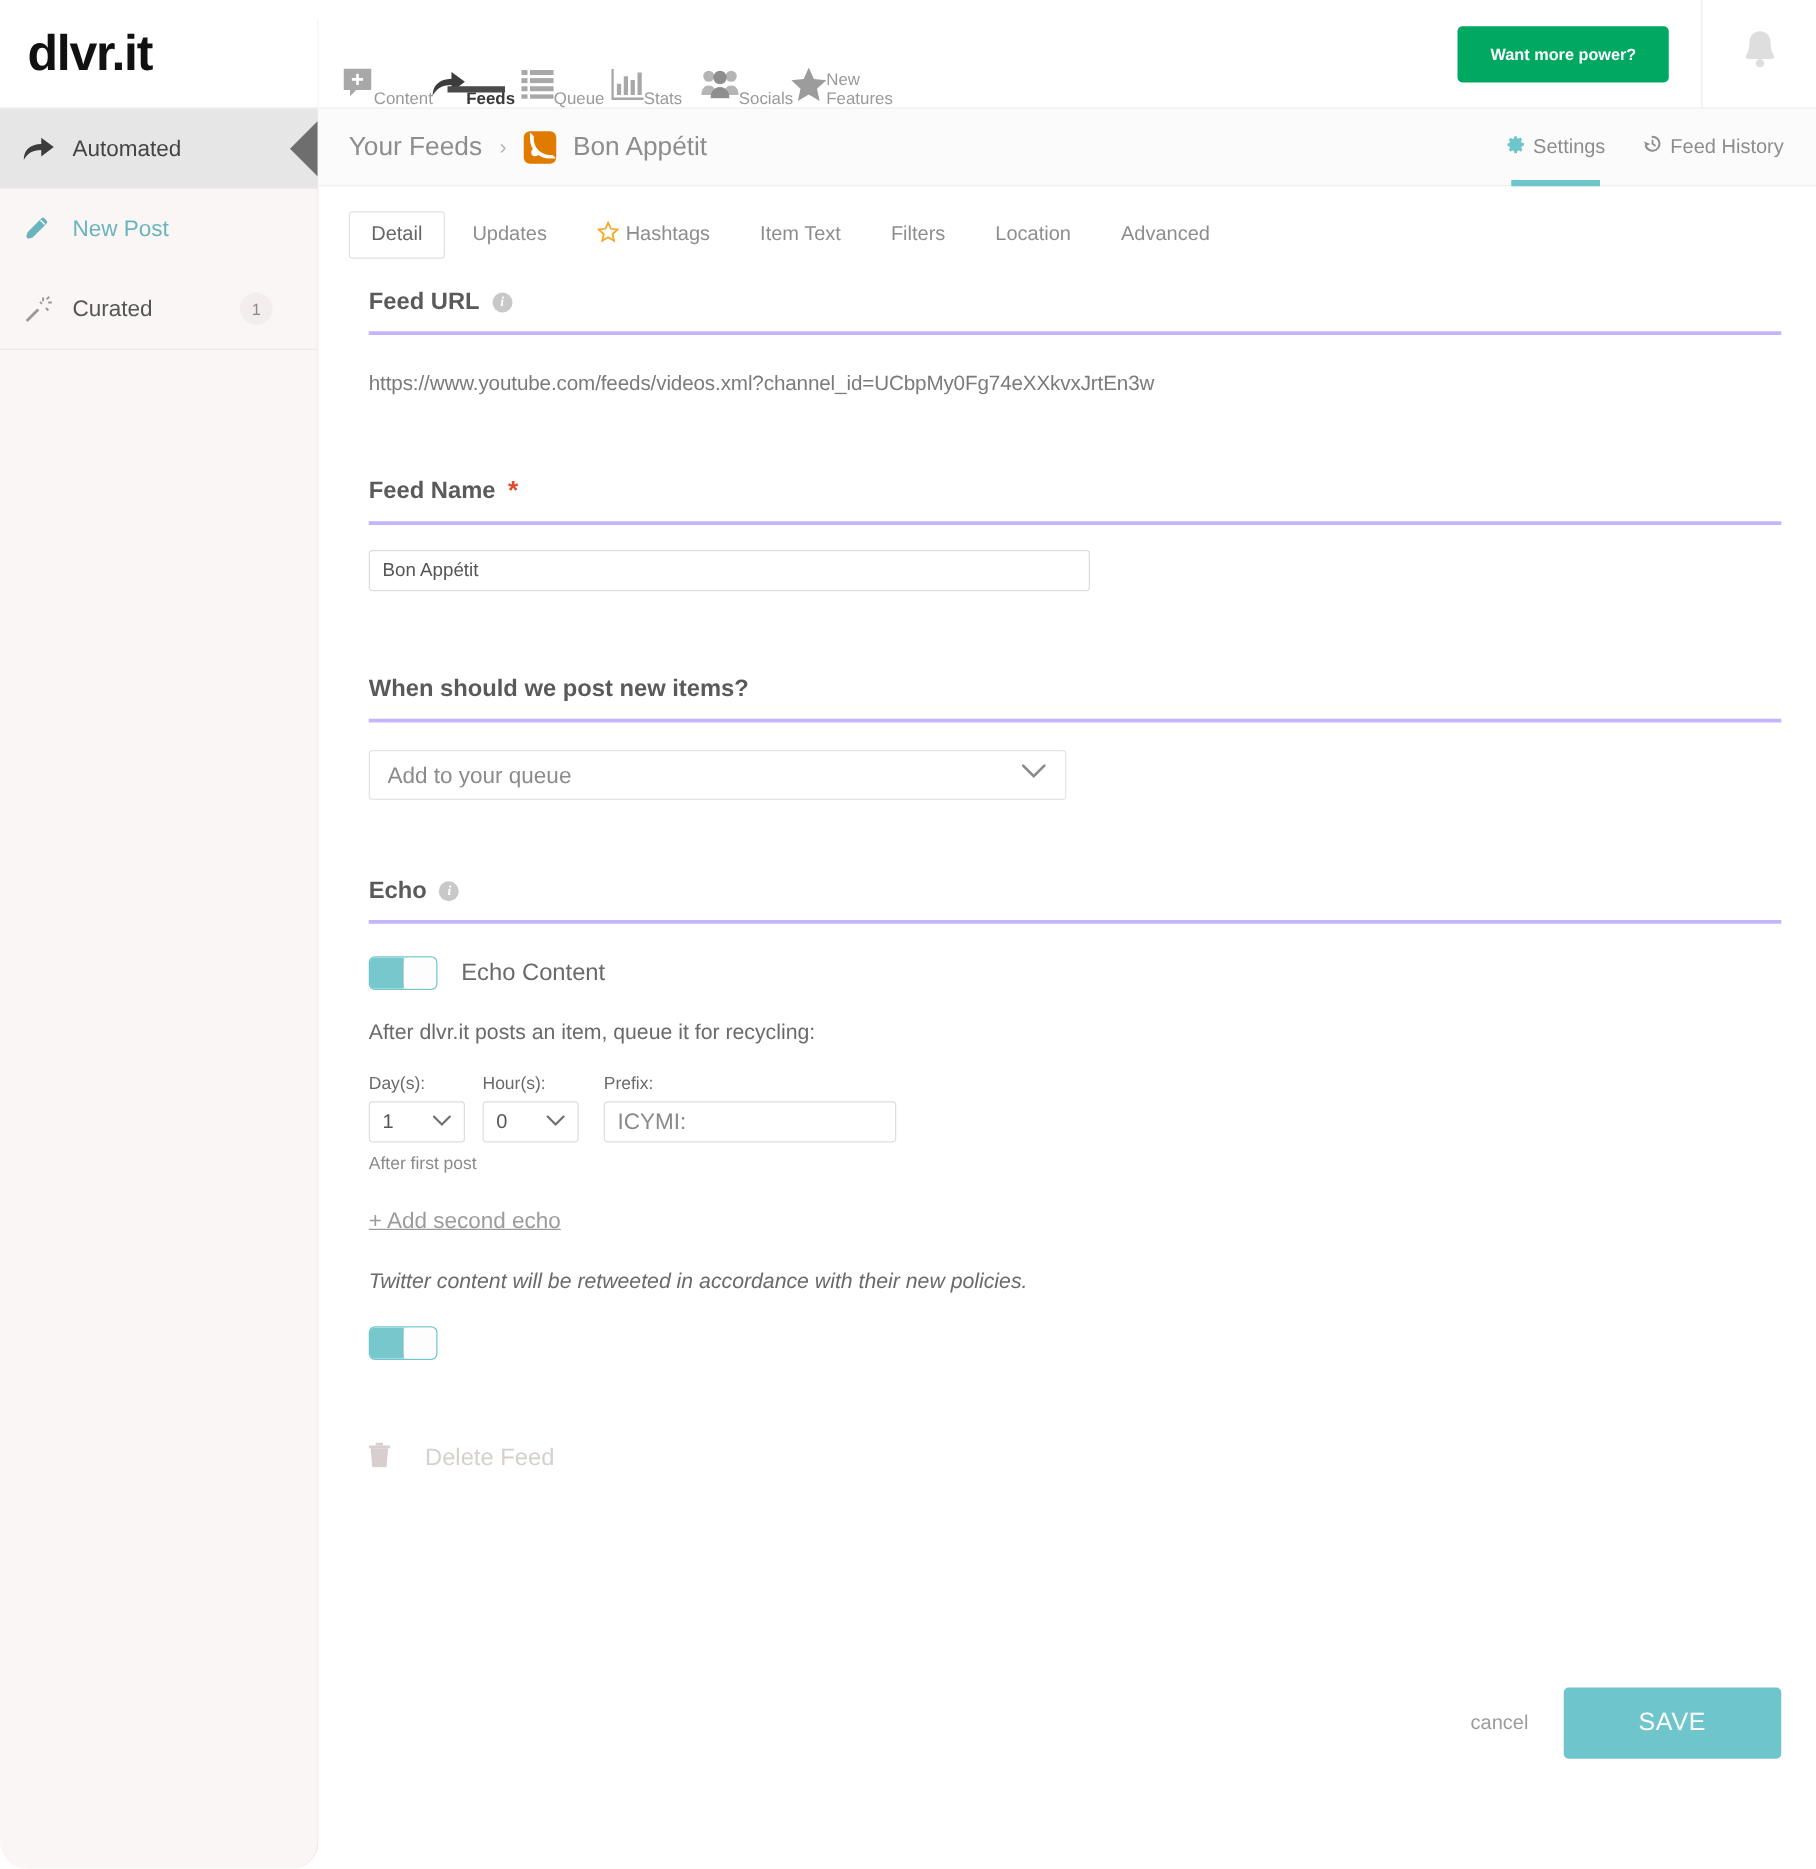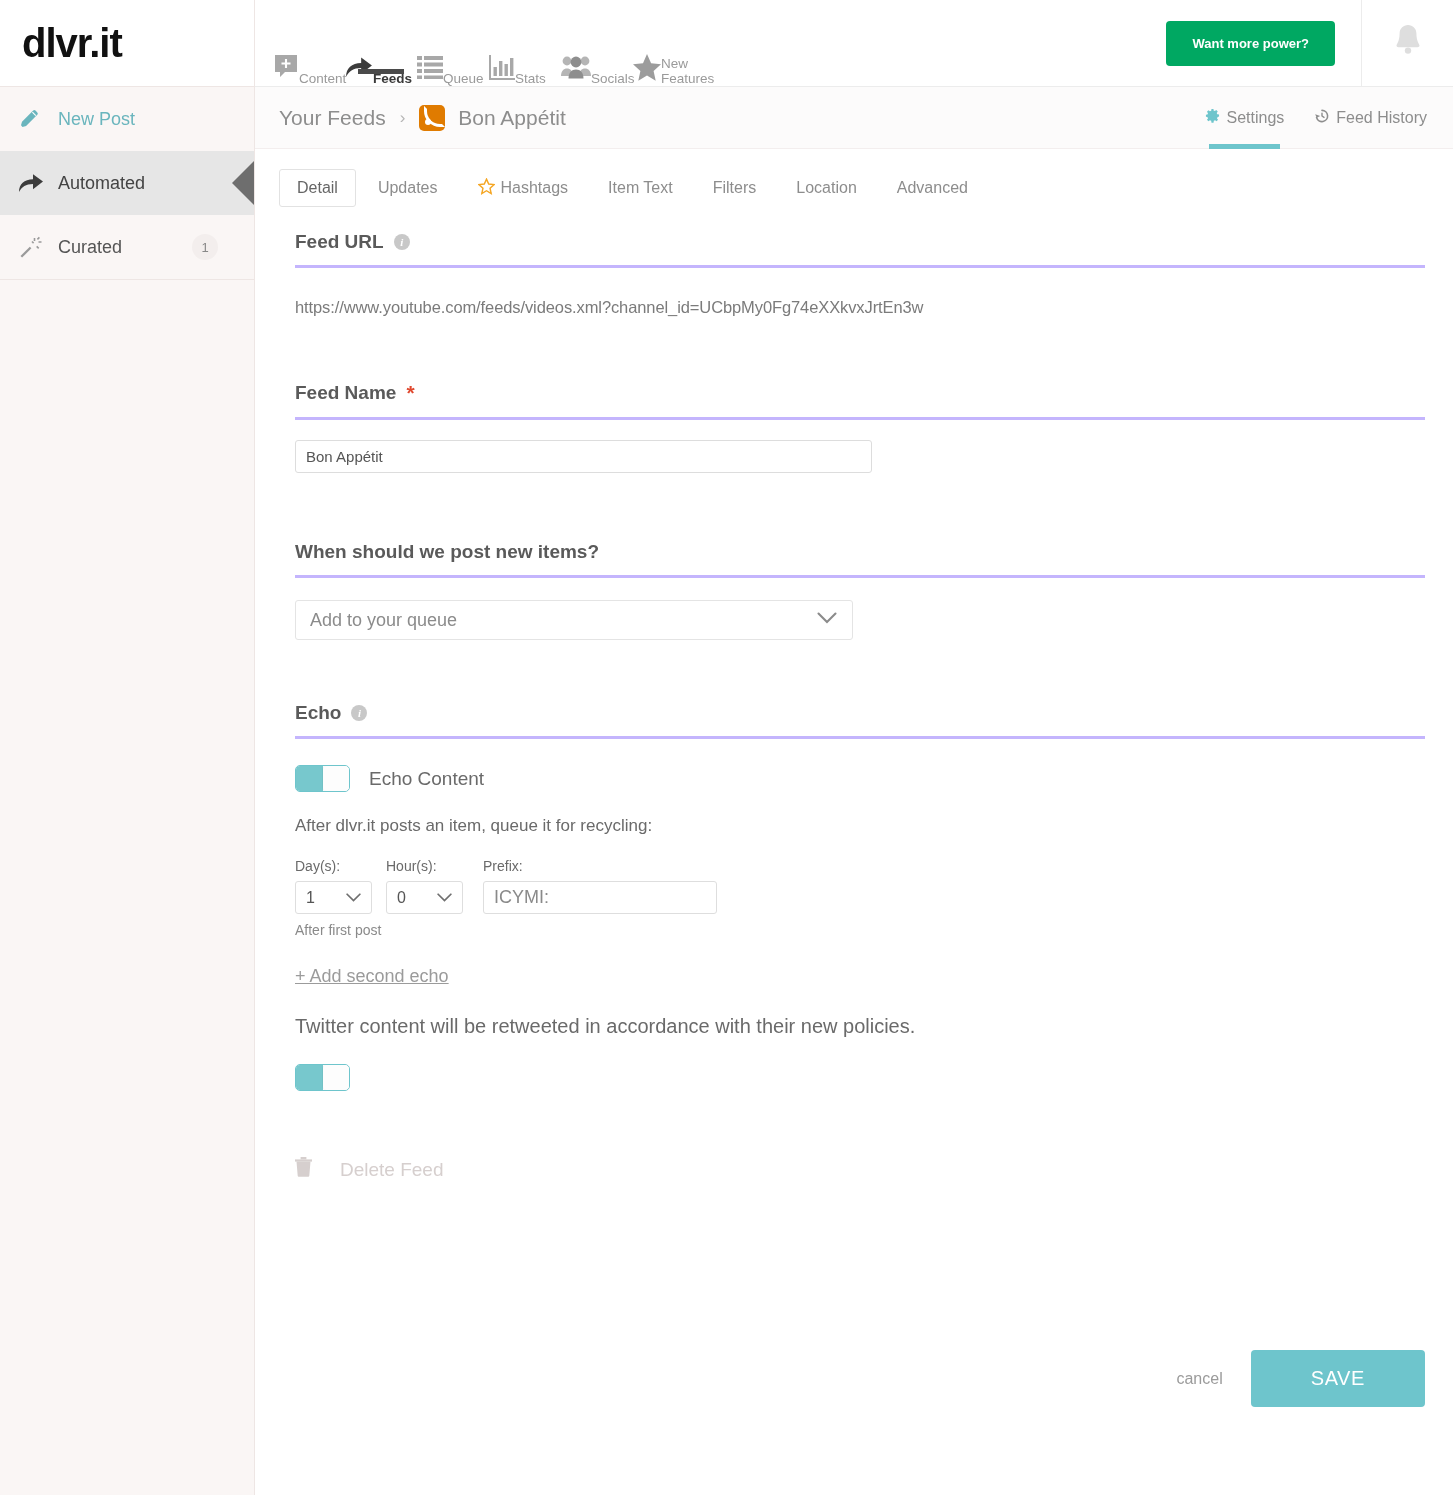--- a/index.html
+++ b/index.html
@@ -11,20 +11,21 @@
     color:#555;
     overflow:hidden;
   }
   .app { display:flex; width:1453px; height:1495px; }
 
   
   .sidebar {
     width:255px; min-width:255px; height:1495px;
     background:#faf6f5;
     border-right:1px solid #eee6e4;
+    border-radius:22px;
   }
   .logo-box {
     height:87px; display:flex; align-items:center;
     padding-left:22px;
     border-bottom:1px solid #eee6e4;
     background:#ffffff;
   }
   .logo-text {
     font-size:40px; font-weight:700; color:#111;
     letter-spacing:-1px;
@@ -239,21 +240,21 @@
     padding:0 10px; font-size:18px; color:#8a8a8a;
     font-family:"Liberation Sans", sans-serif;
   }
   .after-note { font-size:14px; color:#8a8a8a; margin-top:8px; }
 
   .add-echo {
     display:inline-block; margin-top:28px;
     font-size:18px; color:#9b9b9b;
     text-decoration:underline; cursor:pointer;
   }
-  .policy-note { font-size:20px; color:#6a6a6a; margin-top:28px; }
+  .policy-note { font-size:17px; color:#6a6a6a; font-style:italic; margin-top:28px; }
 
   .delete-row {
     display:flex; align-items:center; gap:28px;
     margin-top:66px;
     font-size:19px; color:#d6cfce; cursor:pointer;
   }
 
   .footer {
     position:absolute; right:28px; bottom:88px;
     display:flex; align-items:center; gap:22px;
@@ -272,39 +273,39 @@
   }
 </style>
 </head>
 <body>
 
 <div class="app">
 
   <div class="sidebar">
     <div class="logo-box">
       <span class="logo-text">dlvr.it</span>
+    </div>
+
+    <div class="nav-item active">
+      <span class="nav-ico">
+        <svg width="26" height="22" viewBox="0 0 26 22">
+          <path d="M1 20c0-8.2 5.2-12.5 14-12.8V2.2L25 9.6l-10 7.6v-5.3C7.8 11.9 3.9 14.6 1 20z" fill="#3c3c3c"></path>
+        </svg>
+      </span>
+      <span>Automated</span>
     </div>
 
     <div class="nav-item newpost">
       <span class="nav-ico">
         <svg width="24" height="24" viewBox="0 0 24 24">
           <path d="M3 18.3l1-3.6L15.2 3.6a1.6 1.6 0 0 1 2.3 0l1.8 1.8a1.6 1.6 0 0 1 0 2.3L8.1 19 4.5 20z" fill="#6ab5bd"></path>
           <path d="M14.4 5.2l3.4 3.4" stroke="#ffffff" stroke-width="1.1" fill="none"></path>
         </svg>
       </span>
       <span>New Post</span>
-    </div>
-
-    <div class="nav-item active">
-      <span class="nav-ico">
-        <svg width="26" height="22" viewBox="0 0 26 22">
-          <path d="M1 20c0-8.2 5.2-12.5 14-12.8V2.2L25 9.6l-10 7.6v-5.3C7.8 11.9 3.9 14.6 1 20z" fill="#3c3c3c"></path>
-        </svg>
-      </span>
-      <span>Automated</span>
     </div>
 
     <div class="nav-item">
       <span class="nav-ico">
         <svg width="24" height="24" viewBox="0 0 24 24">
           <path d="M2.5 21l9.3-9.3 1.6 1.6L4.1 22.6z" fill="#9a9a9a"></path>
           <path d="M14 6.5l1.6 1.6" stroke="#9a9a9a" stroke-width="1.6"></path>
           <path d="M16.5 3v3M20.5 7h3M18.7 11.4l2 2M19.4 4.4l2-2" stroke="#9a9a9a" stroke-width="1.6" fill="none"></path>
         </svg>
       </span>

